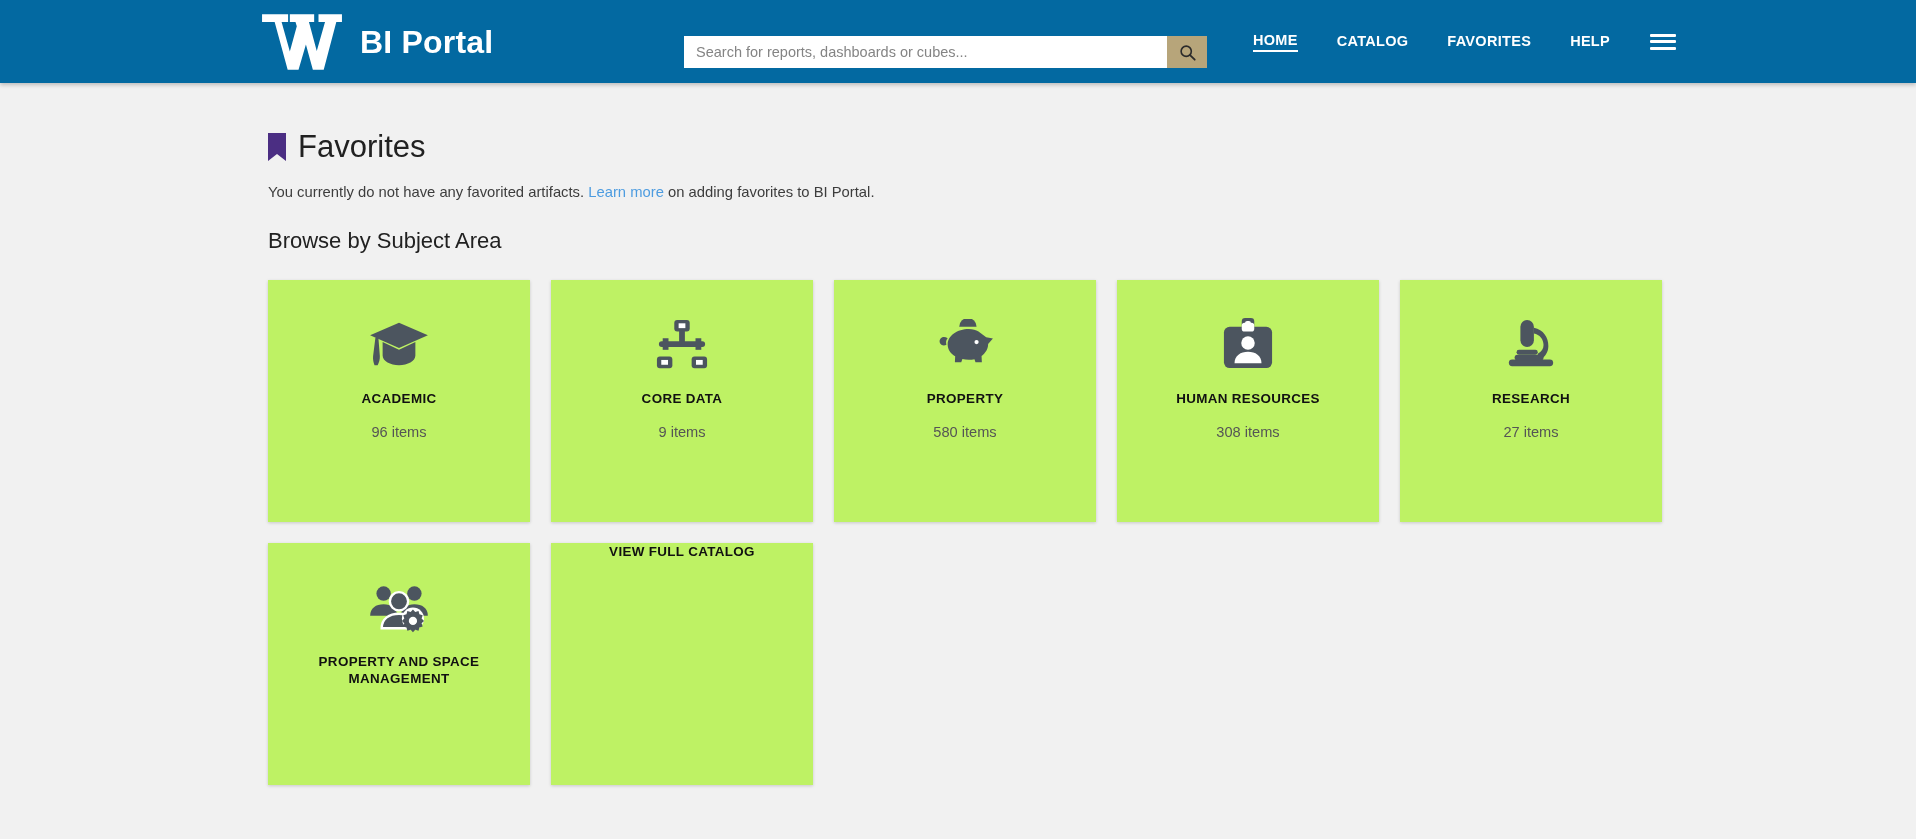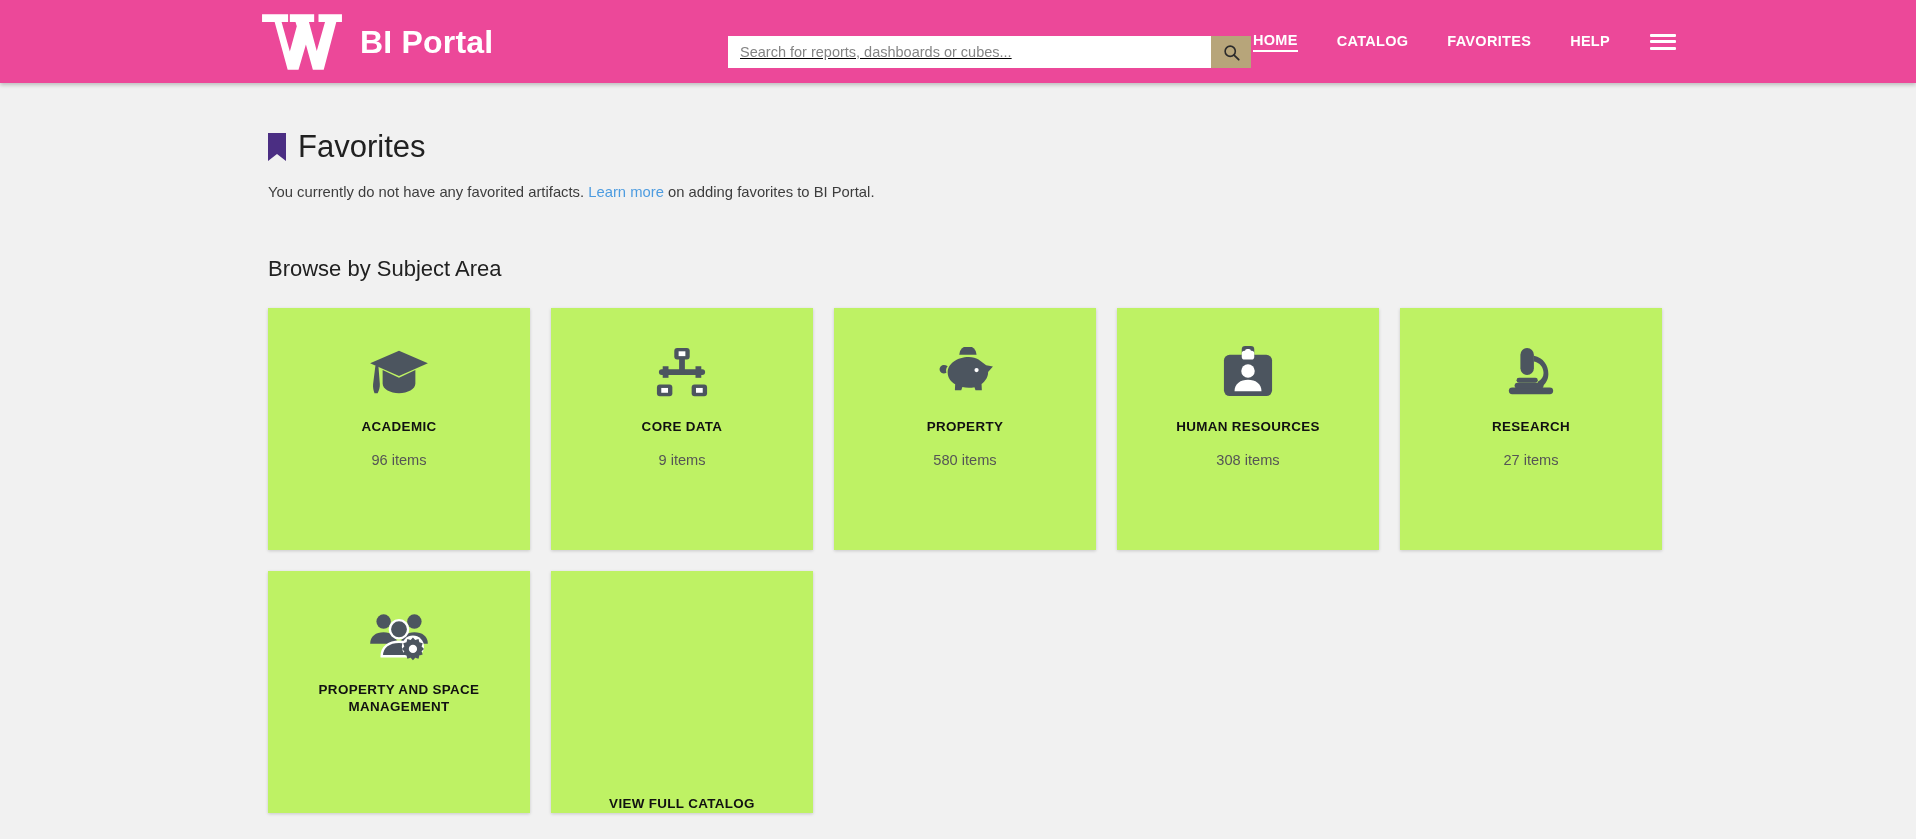--- a/index.html
+++ b/index.html
@@ -9,21 +9,21 @@
     height: 839px;
     background: #f1f1f1;
     font-family: "Liberation Sans", sans-serif;
     overflow: hidden;
   }
 
   
   .header {
     position: relative;
     height: 83px;
-    background: #ec4899;
+    background: #0369a1;
     display: flex;
     align-items: center;
     box-shadow: 0 2px 4px rgba(0,0,0,0.22);
     z-index: 5;
   }
 
   .brand {
     display: flex;
     align-items: center;
     margin-left: 258px;
@@ -41,26 +41,25 @@
     font-weight: bold;
     letter-spacing: 0.2px;
     margin-left: 14px;
     line-height: 1;
     white-space: nowrap;
   }
 
   
   .search-wrap {
     position: absolute;
-    left: 728px;
+    left: 684px;
     top: 36px;
     display: flex;
     height: 20px;
     width: 523px;
-    text-decoration: underline;
   }
   .search-input {
     flex: 1 1 auto;
     height: 32px;
     border: none;
     outline: none;
     background: #ffffff;
     font-family: "Liberation Sans", sans-serif;
     font-size: 14.5px;
     color: #333;
@@ -139,21 +138,21 @@
   .fav-title {
     font-size: 31px;
     color: #212121;
     font-weight: normal;
     line-height: 1;
   }
 
   .fav-sub {
     font-size: 14.8px;
     color: #3d3d3d;
-    margin-bottom: 56px;
+    margin-bottom: 28px;
     line-height: 1.2;
   }
   .fav-sub a {
     color: #4d9ce0;
     text-decoration: none;
     cursor: pointer;
   }
 
   .browse-title {
     font-size: 22px;
@@ -198,21 +197,21 @@
     max-width: 200px;
   }
   .card-count {
     font-size: 14.6px;
     color: #555555;
     margin-top: 17px;
     text-align: center;
   }
   
   .card.catalog {
-    justify-content: flex-end;
+    justify-content: flex-start;
     padding-top: 0;
   }
 </style>
 </head>
 <body>
 
 <div class="header">
 
   <div class="brand">
     <svg class="brand-logo" viewBox="0 0 100 76">

